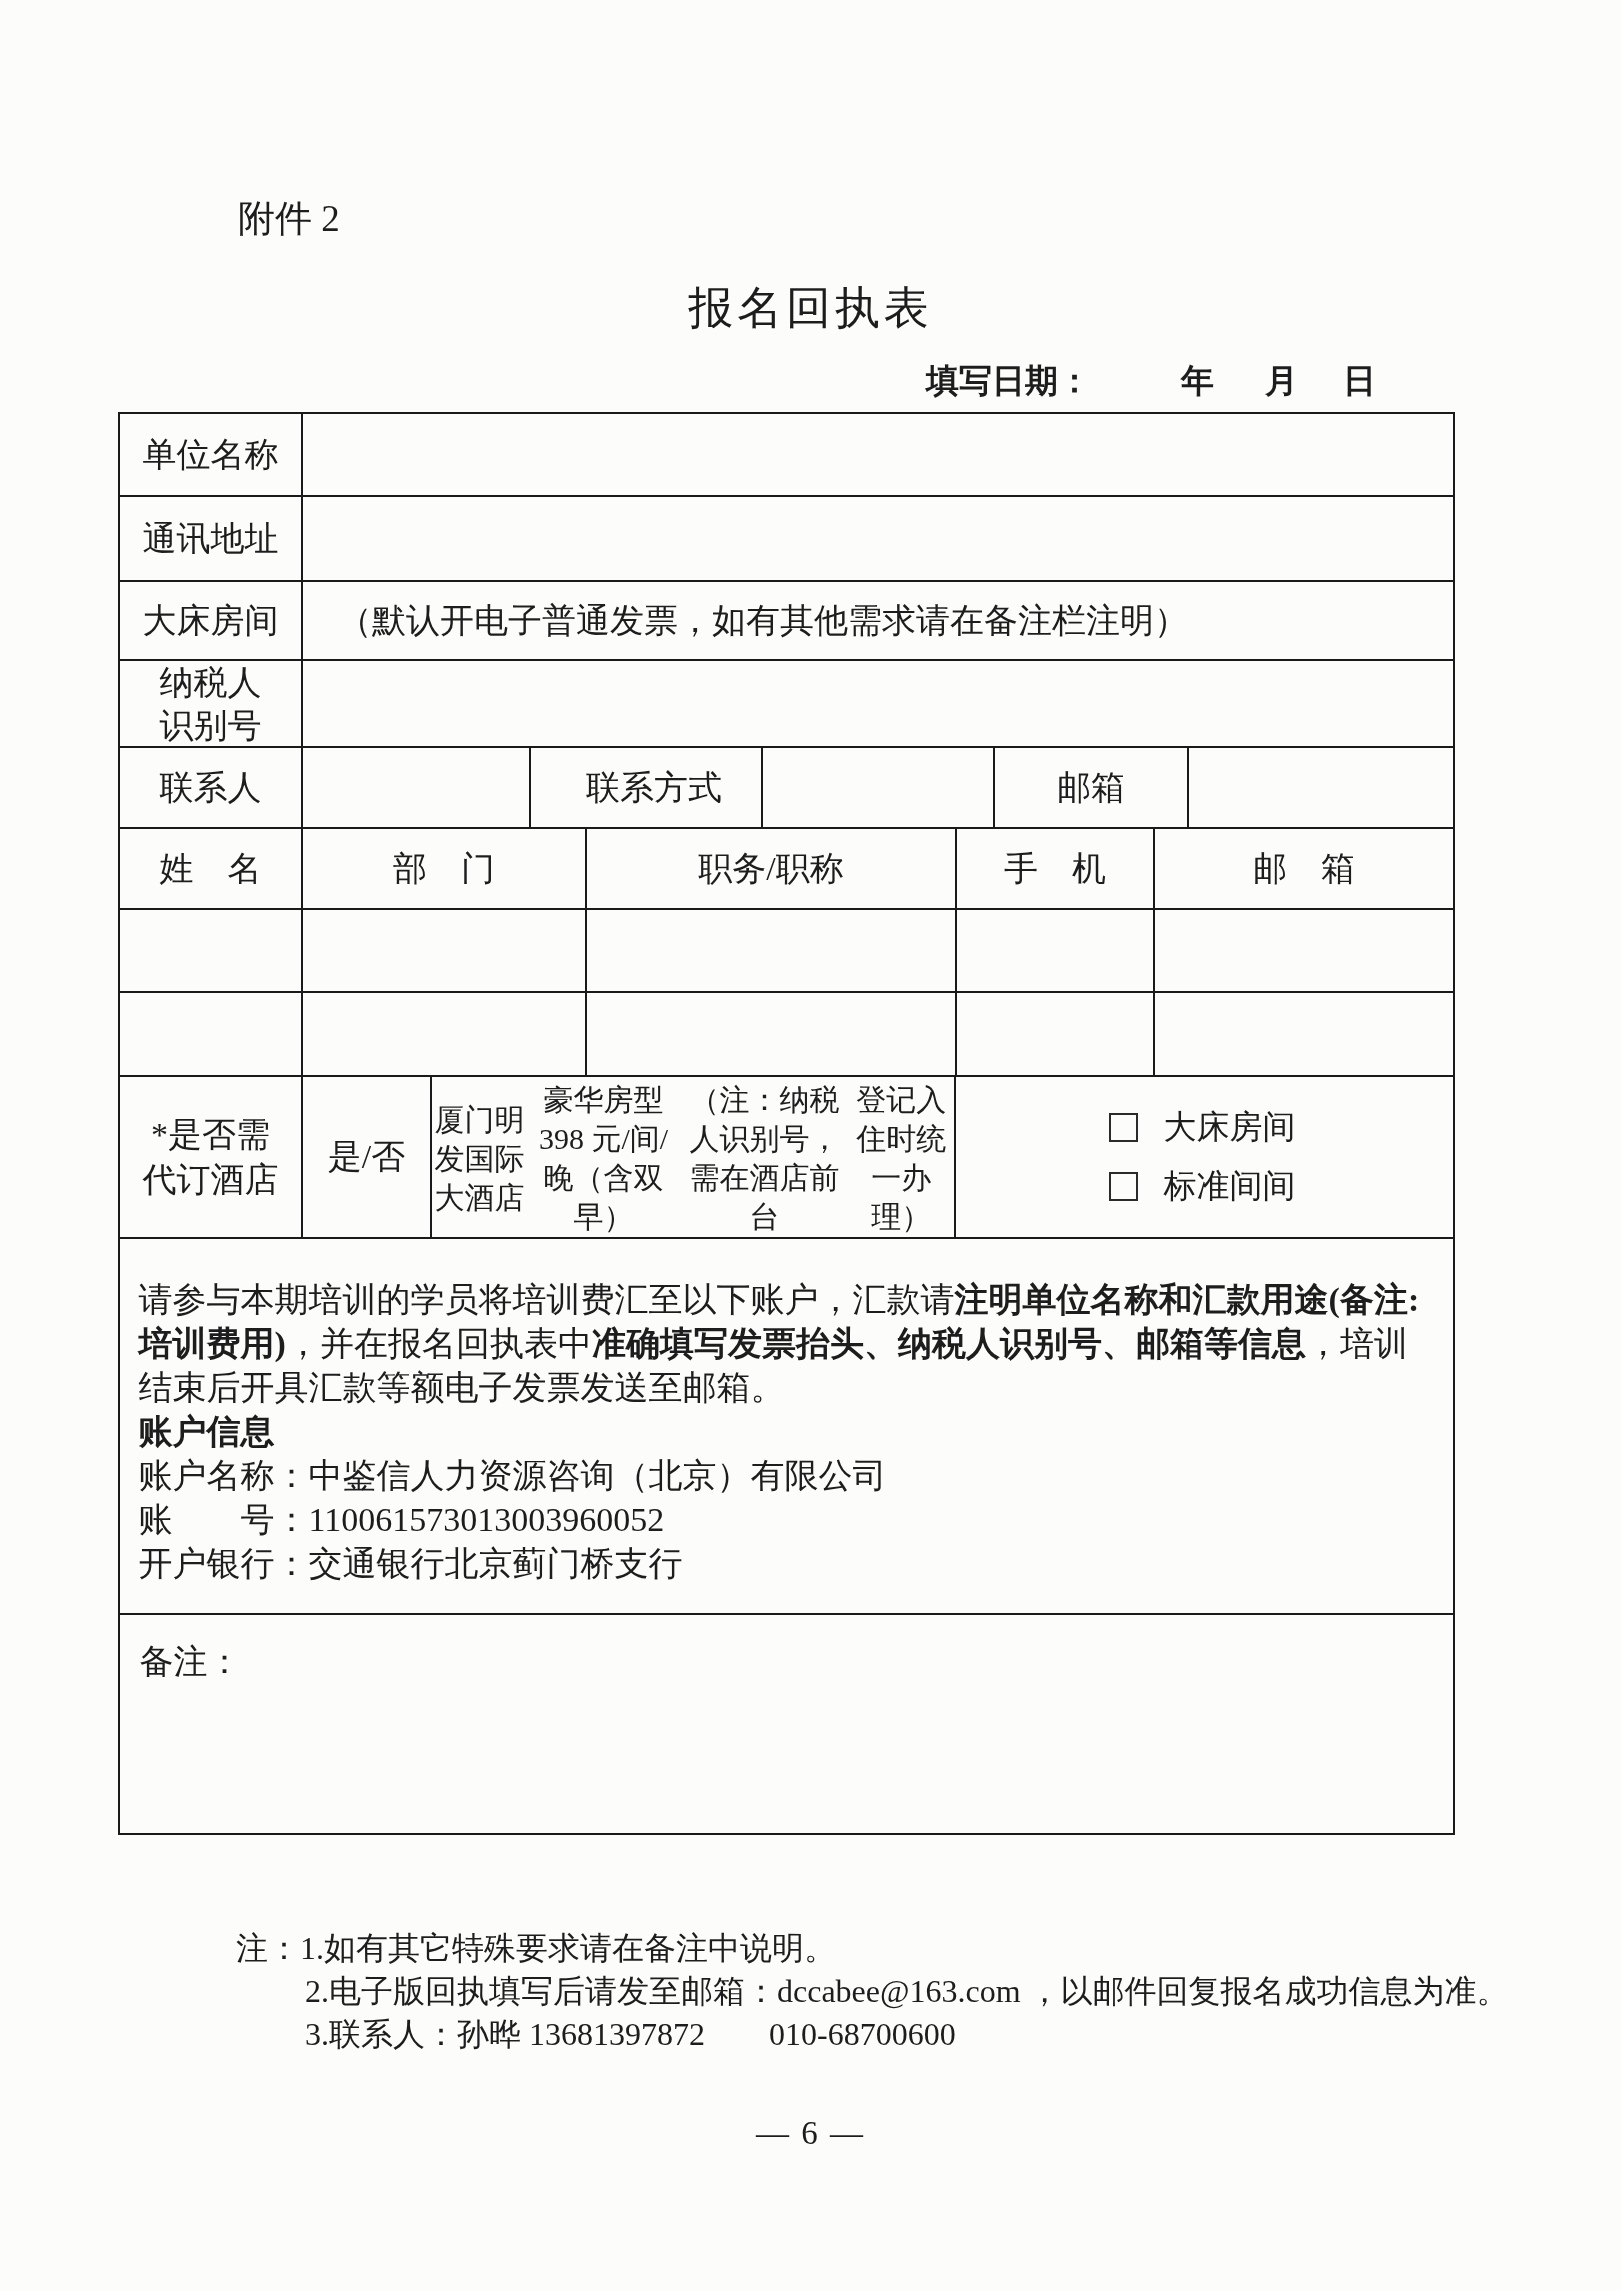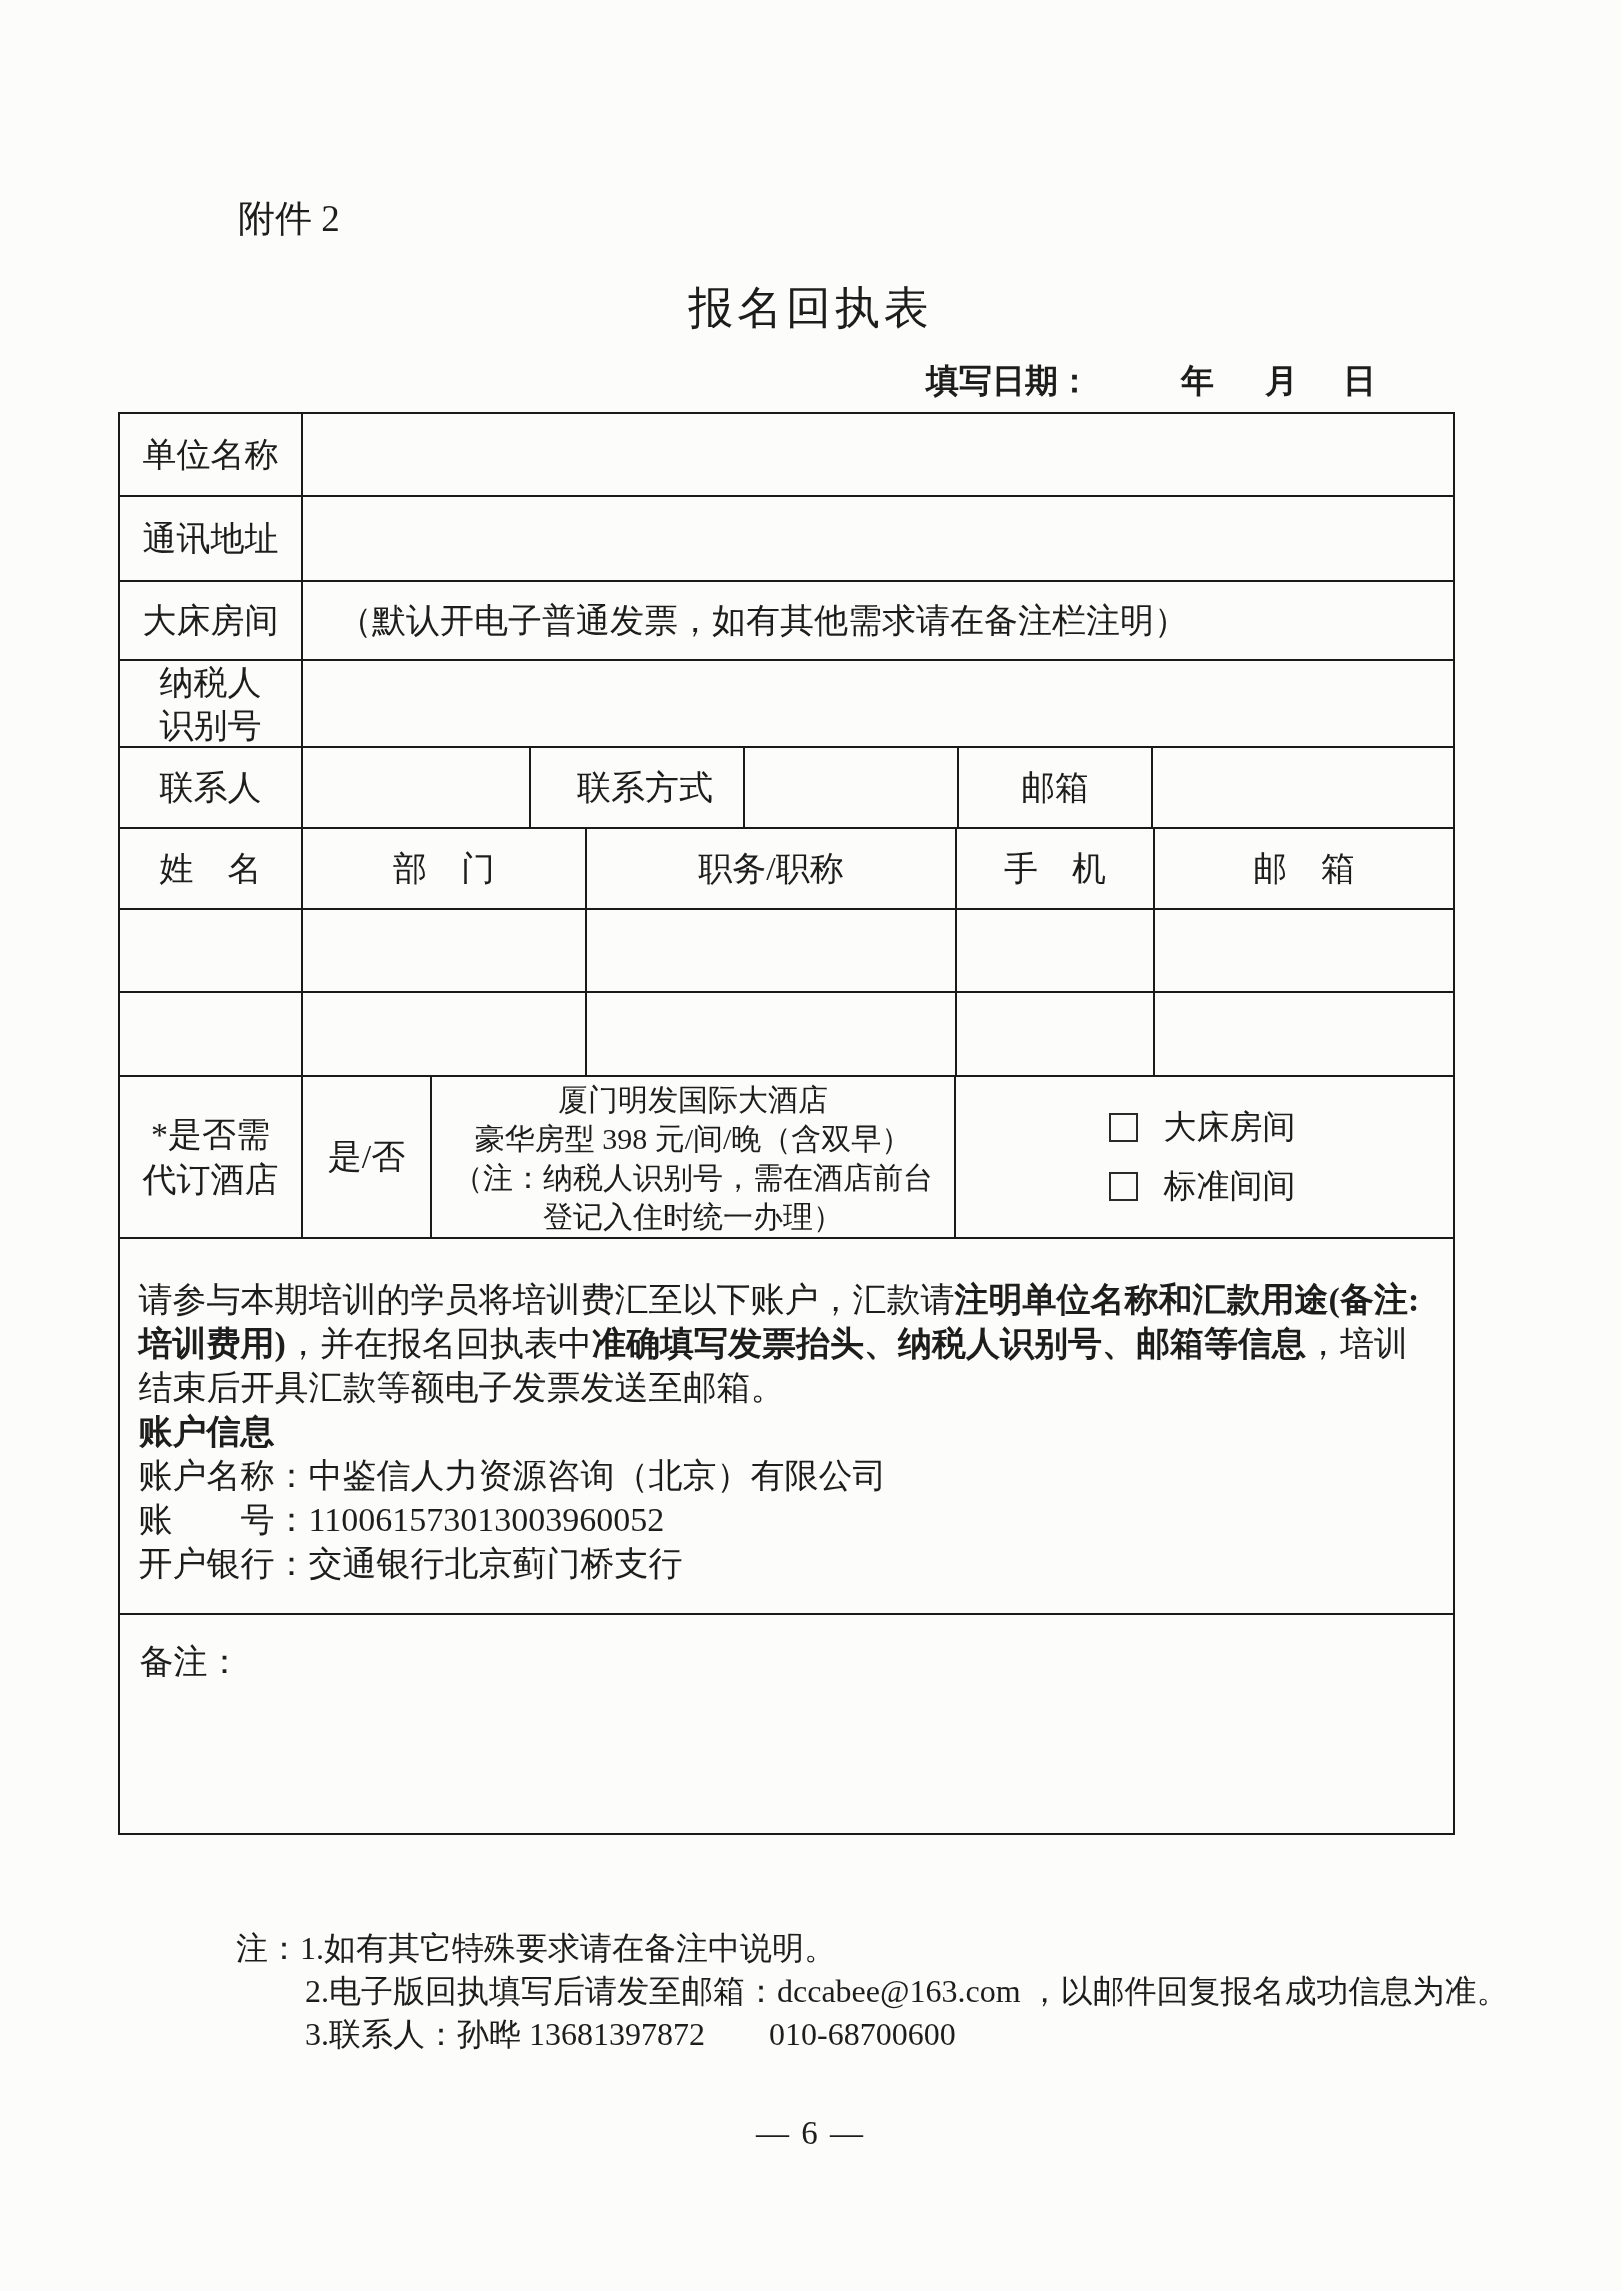--- a/index.html
+++ b/index.html
@@ -42,30 +42,30 @@
   .grow { flex:1; }
 
   .r1 { height:83px; } .r2 { height:85px; } .r3 { height:79px; }
   .r4 { height:87px; } .r5 { height:81px; } .r6 { height:82px; }
   .r7 { height:81px; } .r8 { height:83px; } .r9 { height:84px; }
   .r10 { height:162px; } .r11 { height:376px; } .r12 { height:218px; }
 
   .invoice-value { justify-content:flex-start; padding-left:35px; text-align:left; }
   .two-line { line-height:43px; }
   .c-233 { width:228px; flex:none; }
-  .c-219 { width:214px; flex:none;padding-left:16px; }
+  .c-219 { width:232px; flex:none;padding-left:16px; }
   .c-198 { width:194px; flex:none; }
   .c-290 { width:284px; flex:none; }
   .c-377 { width:370px; flex:none; }
   .c-202 { width:198px; flex:none; }
   .c-132 { width:129px; flex:none; }
   .c-535 { width:524px; flex:none; }
 
   .hotel-label { line-height:45px; }
-  .hotel-info { flex-direction:column; font-size:30px; line-height:39px; padding-top:2px; }
+  .hotel-info { flex-direction:row; font-size:30px; line-height:39px; padding-top:2px; }
   .hotel-options {
     flex-direction:column; align-items:flex-start; justify-content:center;
     padding-left:153px; gap:13.7px;
   }
   .option-row { display:flex; align-items:center; gap:25.5px; font-size:33px; }
   .checkbox {
     width:29px; height:29px; border:2px solid #2a2a2a; flex:none;
     background:transparent; display:inline-block;
   }
 

